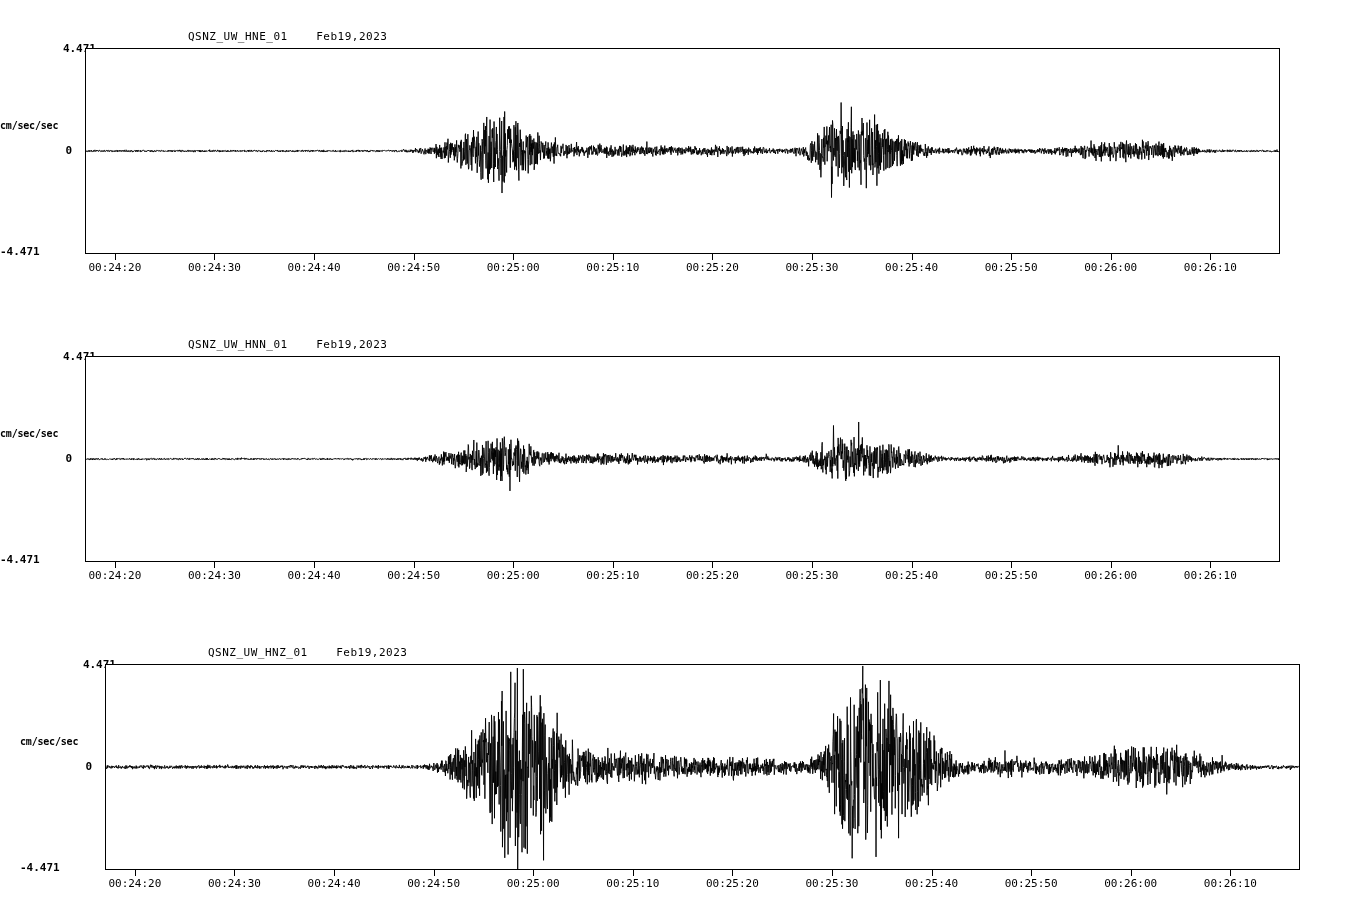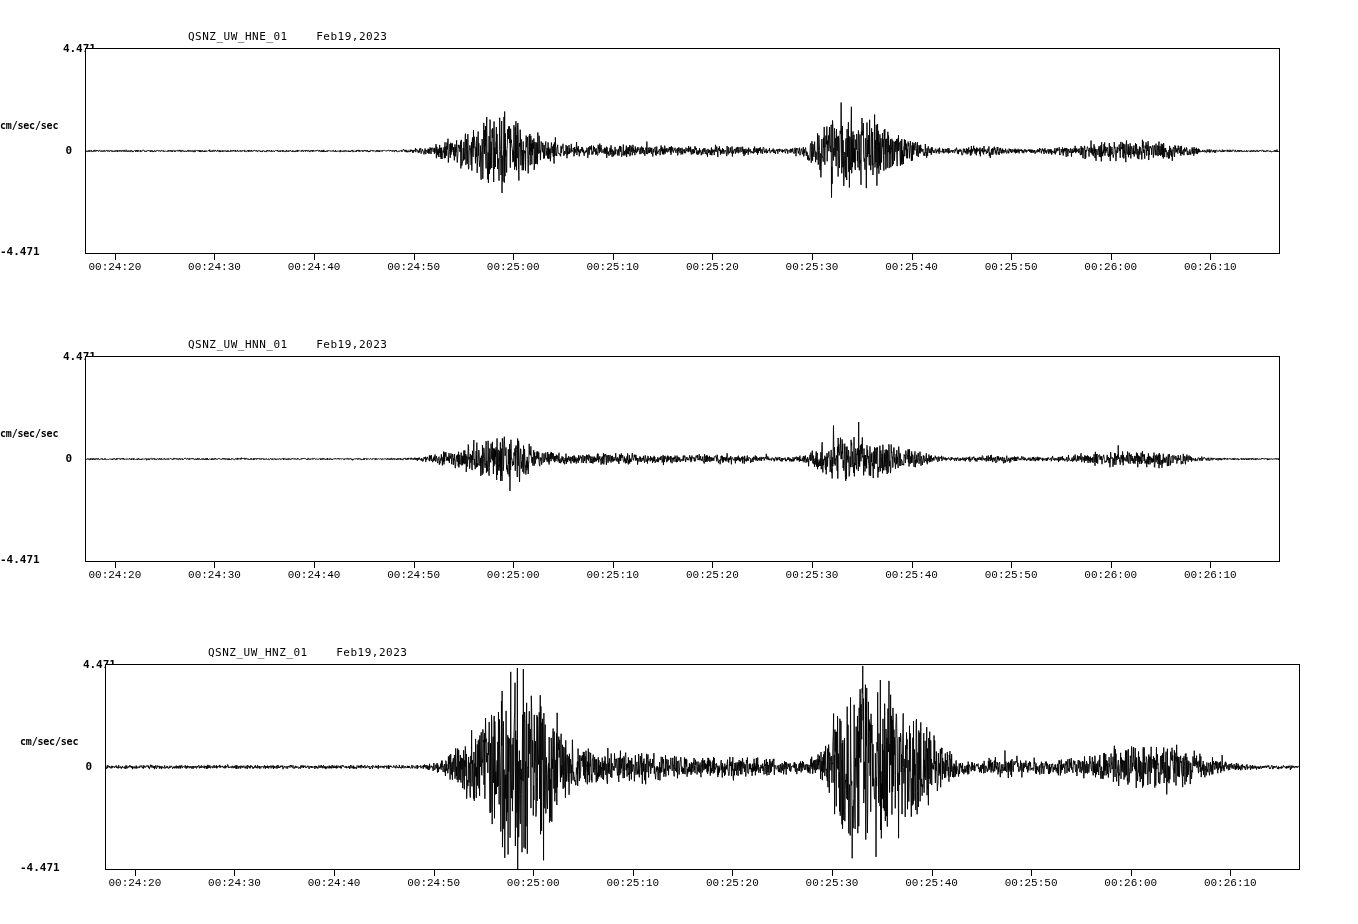--- a/index.html
+++ b/index.html
@@ -93,21 +93,20 @@
     font-size: 10px;
     font-weight: bold;
     letter-spacing: -0.2px;
   }
   .ticks {
     position: absolute;
     left: 85px;
     top: 254px;
     width: 1195px;
     height: 30px;
-    font-family: Liberation Mono, monospace;
   }
   .tick-mark {
     position: absolute;
     top: 0;
     width: 1px;
     height: 6px;
     background: #000000;
   }
   .tick-label {
     position: absolute;

